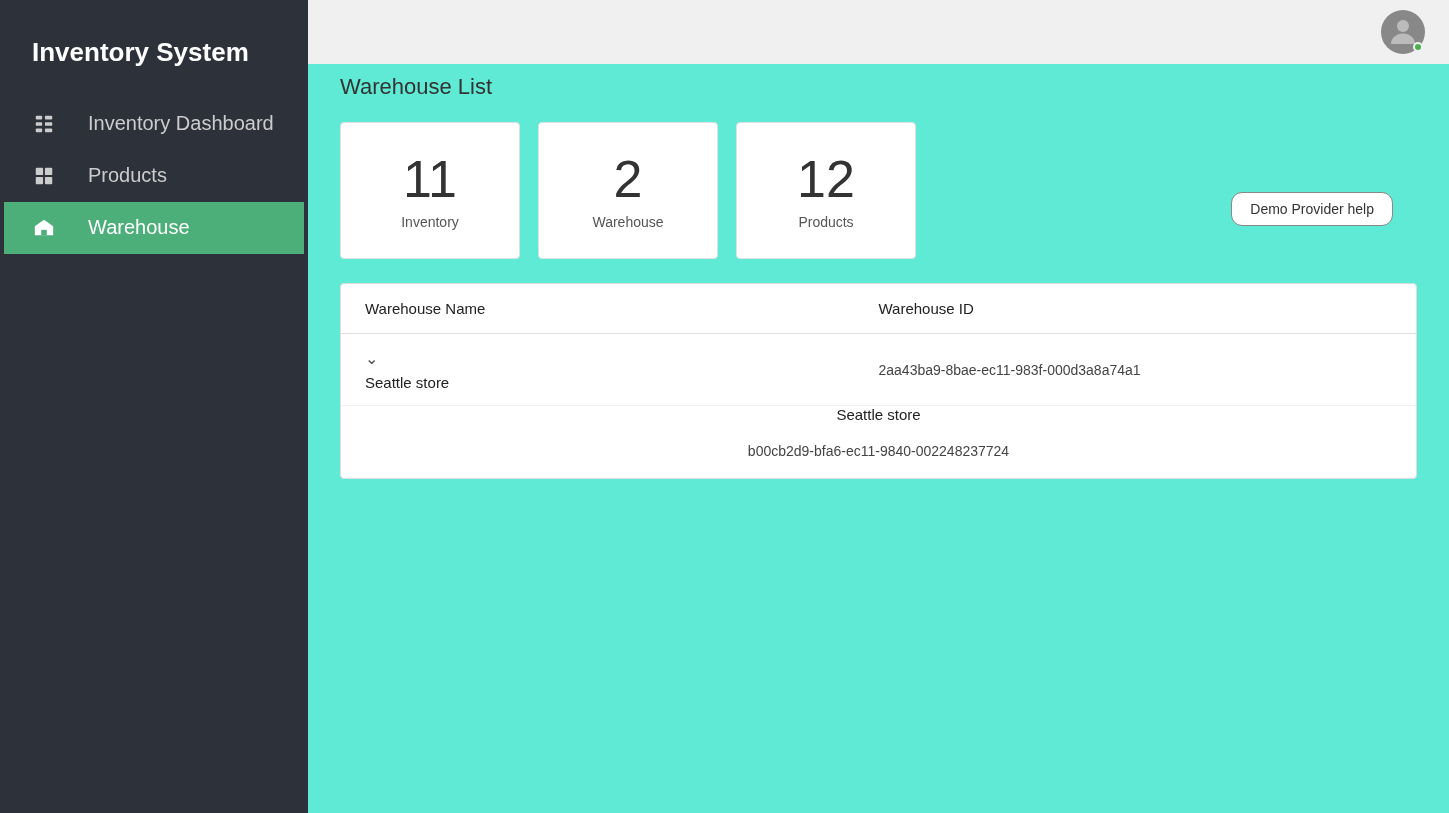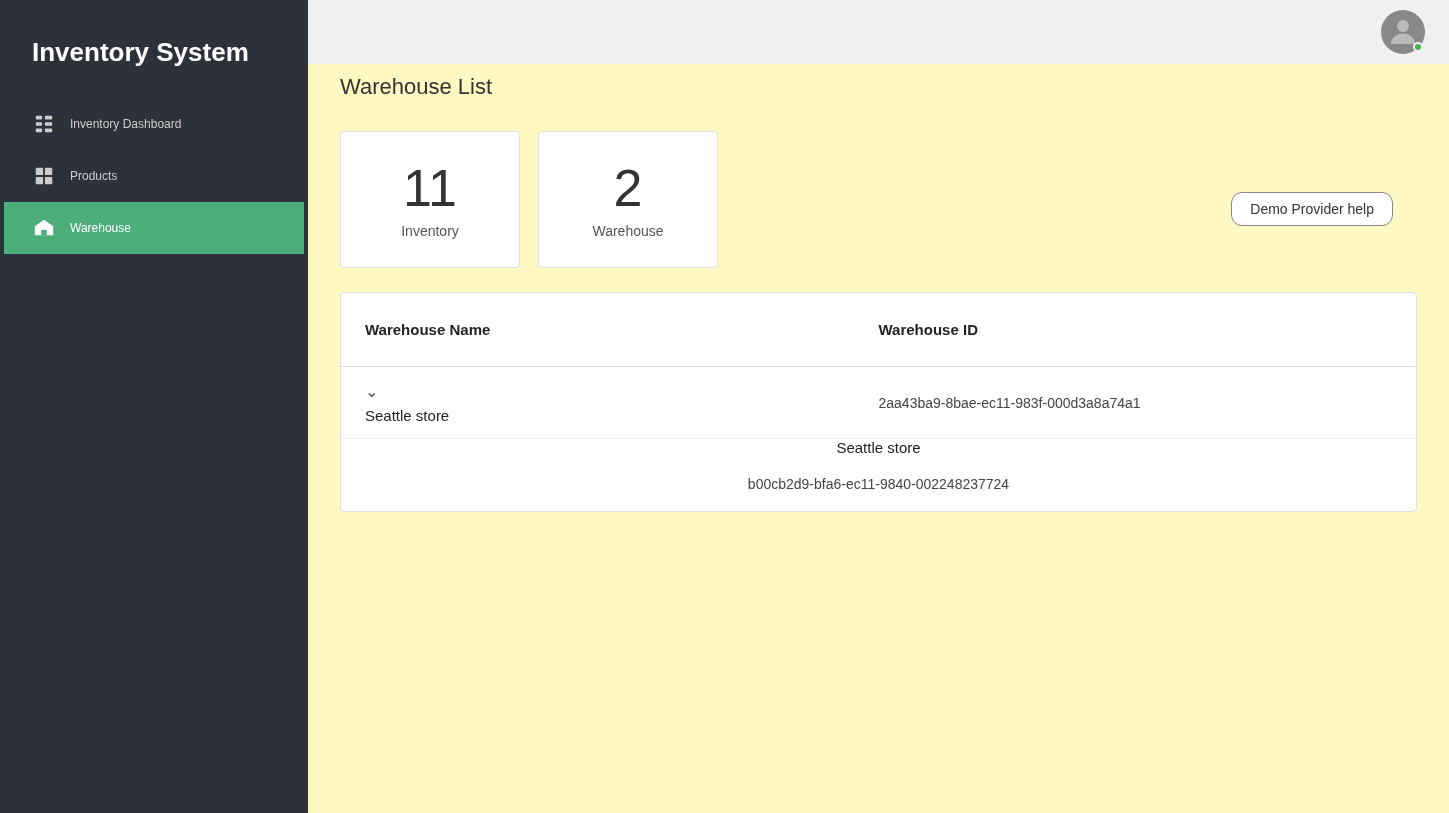--- a/index.html
+++ b/index.html
@@ -19,24 +19,24 @@
       font-size: 26px;
       font-weight: 700;
       color: #fff;
       padding: 32px 28px 28px 28px;
       line-height: 1.3;
     }
     .sidebar-nav { display: flex; flex-direction: column; }
     .nav-item {
       display: flex;
       align-items: center;
-      gap: 14px;
+      gap: 32px;
       padding: 14px 28px;
       cursor: pointer;
-      font-size: 12px;
+      font-size: 20px;
       color: #ccc;
       transition: background 0.15s;
     }
     .nav-item.active {
       background: #4caf7a;
       color: #fff;
     }
     .nav-icon {
       width: 24px;
       height: 24px;
@@ -44,21 +44,21 @@
       align-items: center;
       justify-content: center;
       flex-shrink: 0;
     }
 
     
     .main {
       flex: 1;
       display: flex;
       flex-direction: column;
-      background: #fef9c3;
+      background: #5eead4;
       overflow-y: auto;
     }
 
     
     .topbar {
       display: flex;
       justify-content: flex-end;
       align-items: center;
       padding: 10px 24px;
       background: #f0f0f0;
@@ -107,21 +107,20 @@
     .stat-card {
       background: #fff;
       border-radius: 4px;
       border: 1px solid #e0e0e0;
       padding: 28px 40px;
       min-width: 180px;
       display: flex;
       flex-direction: column;
       align-items: center;
       gap: 6px;
-      margin-top: 9px;
     }
     .stat-number {
       font-size: 52px;
       font-weight: 300;
       color: #333;
       line-height: 1.1;
     }
     .stat-label {
       font-size: 14px;
       color: #555;
@@ -144,23 +143,23 @@
 
     
     .table-container {
       background: #fff;
       border: 1px solid #ddd;
       border-radius: 4px;
       overflow: hidden;
     }
     .table-header {
       display: flex;
-      padding: 28px 24px;
+      padding: 16px 24px;
       border-bottom: 1px solid #ddd;
-      font-weight: 700;
+      font-weight: 400;
       font-size: 15px;
       color: #222;
     }
     .col-name { flex: 1; }
     .col-id { flex: 1; }
 
     .table-row {
       display: flex;
       align-items: center;
       padding: 0 24px;
@@ -254,20 +253,24 @@
 
     <div class="stats-row">
       <div class="stat-card">
         <div class="stat-number">11</div>
         <div class="stat-label">Inventory</div>
       </div>
       <div class="stat-card">
         <div class="stat-number">2</div>
         <div class="stat-label">Warehouse</div>
       </div>
+      <div class="stat-card">
+        <div class="stat-number">12</div>
+        <div class="stat-label">Products</div>
+      </div>
     </div>
 
     <div class="table-container">
       <div class="table-header">
         <div class="col-name">Warehouse Name</div>
         <div class="col-id">Warehouse ID</div>
       </div>
 
       <div class="table-row">
         <div class="row-col-name">

